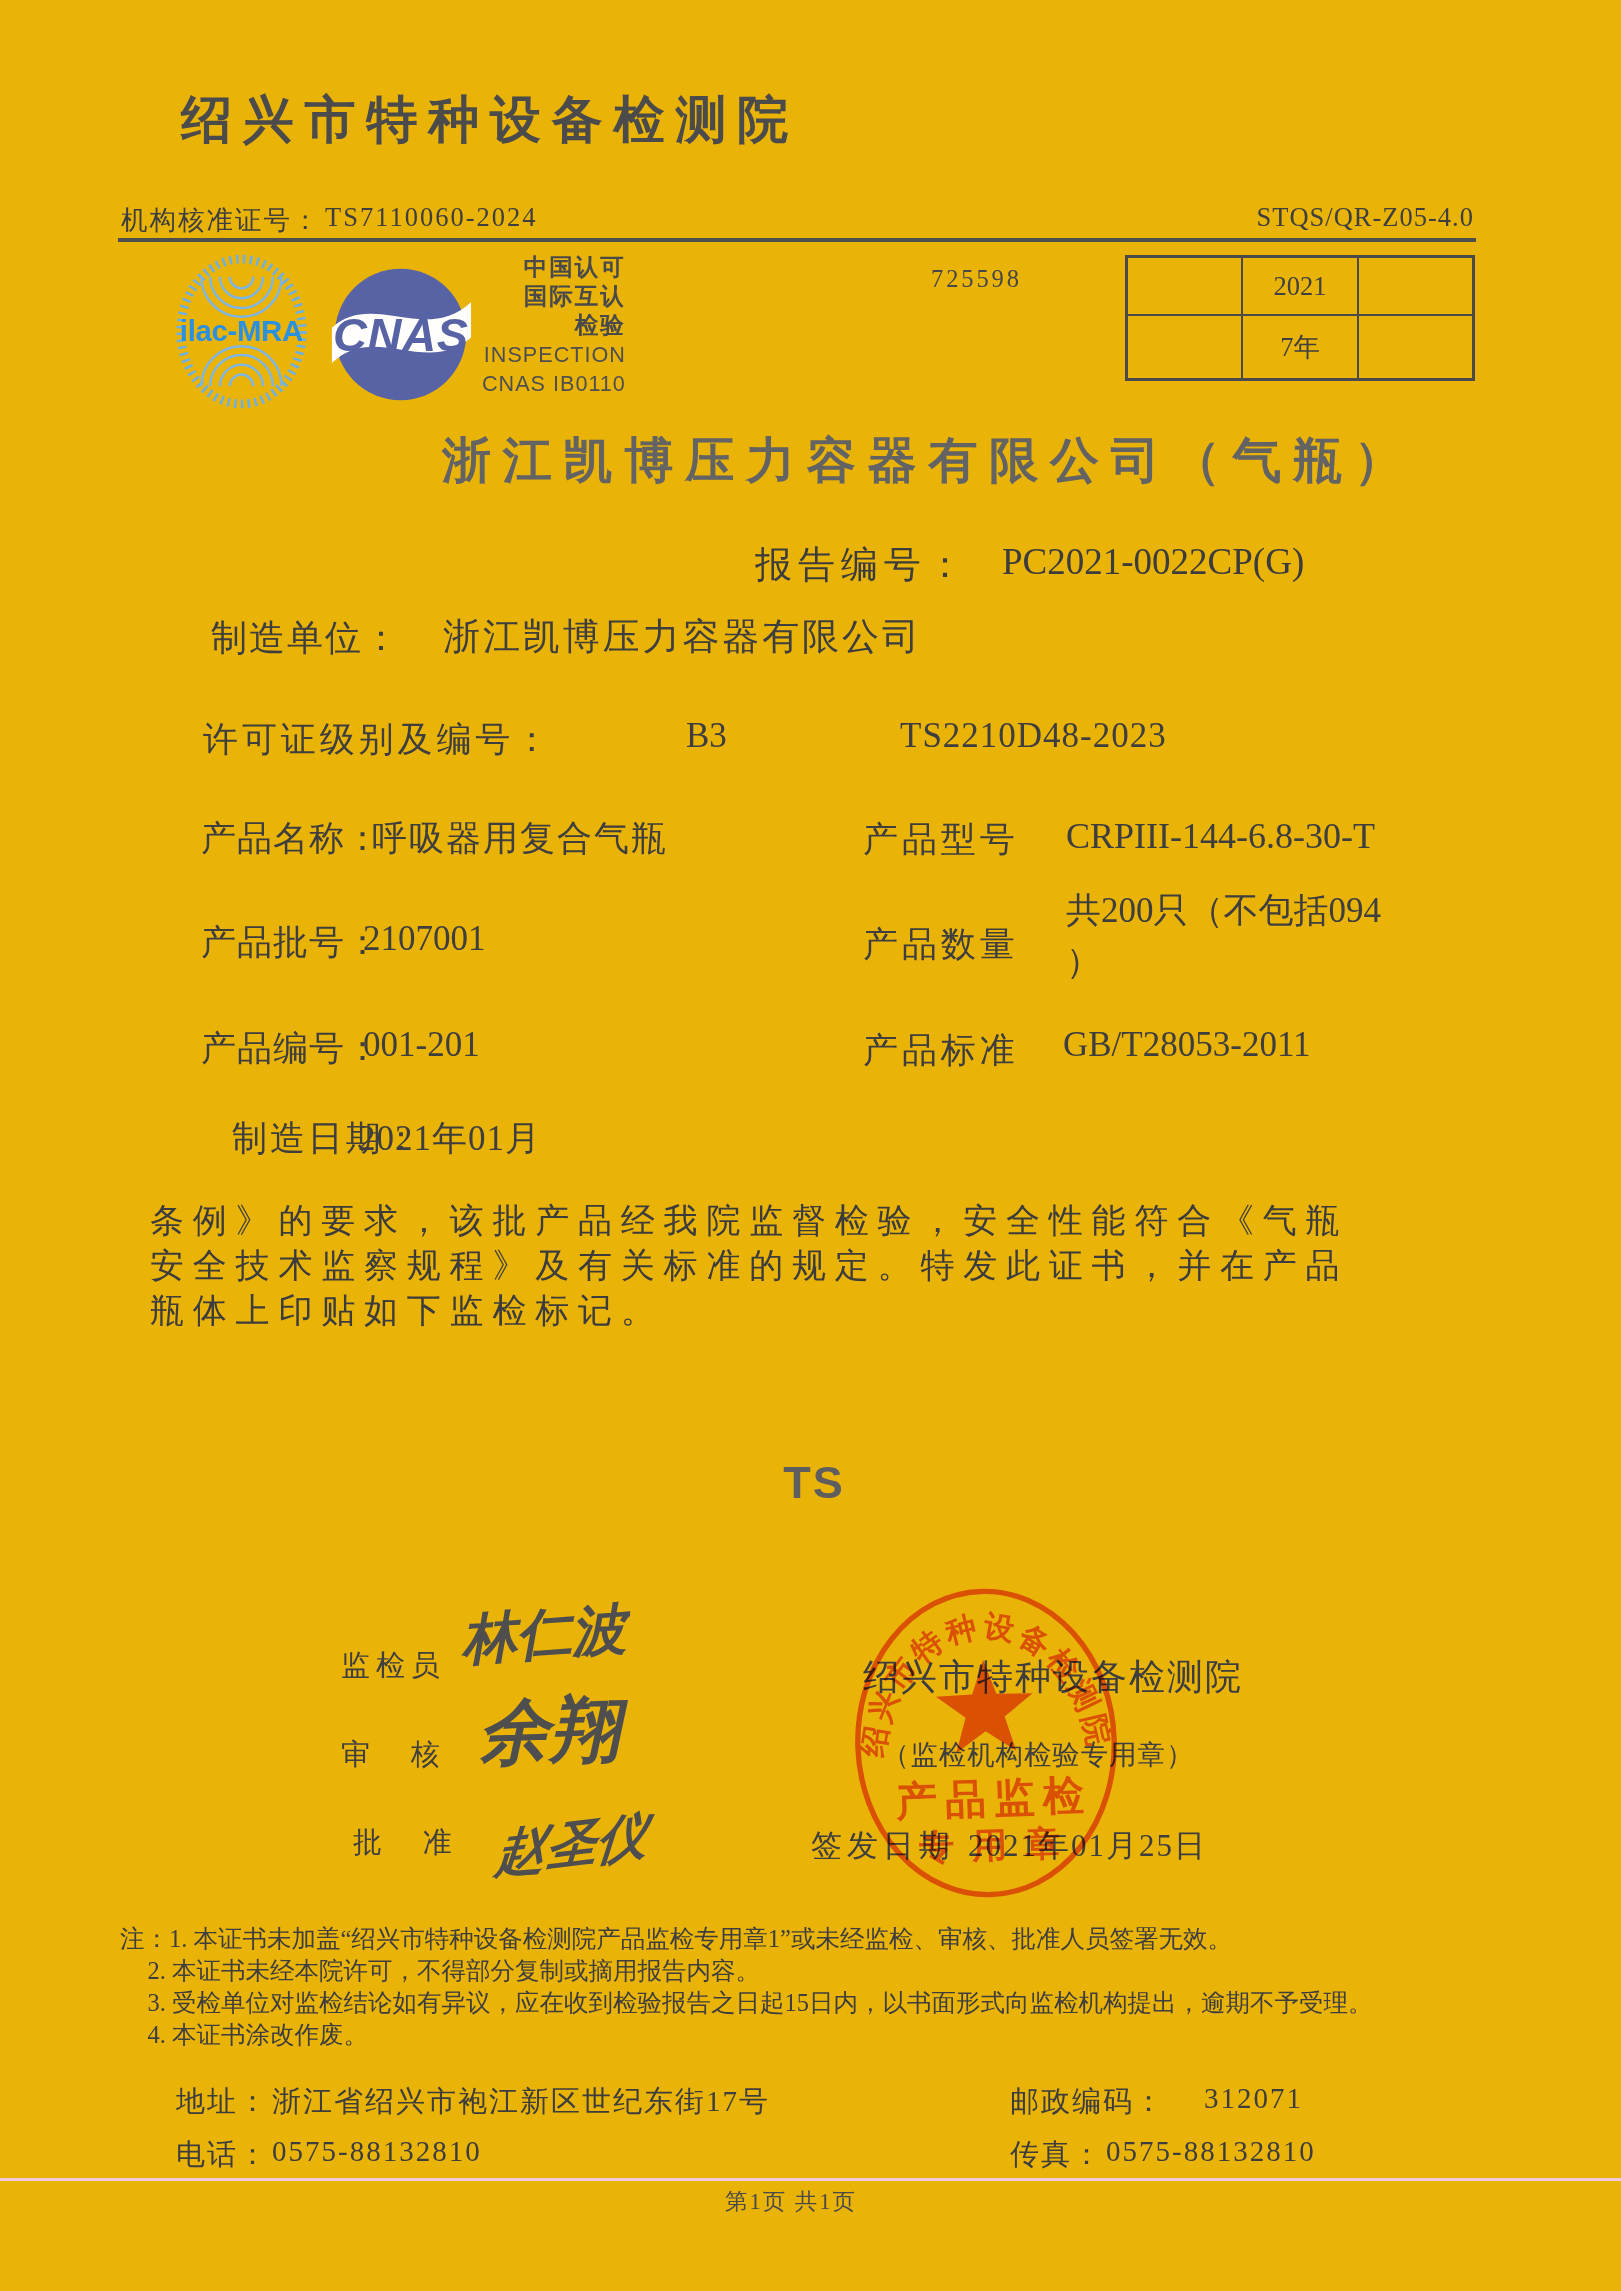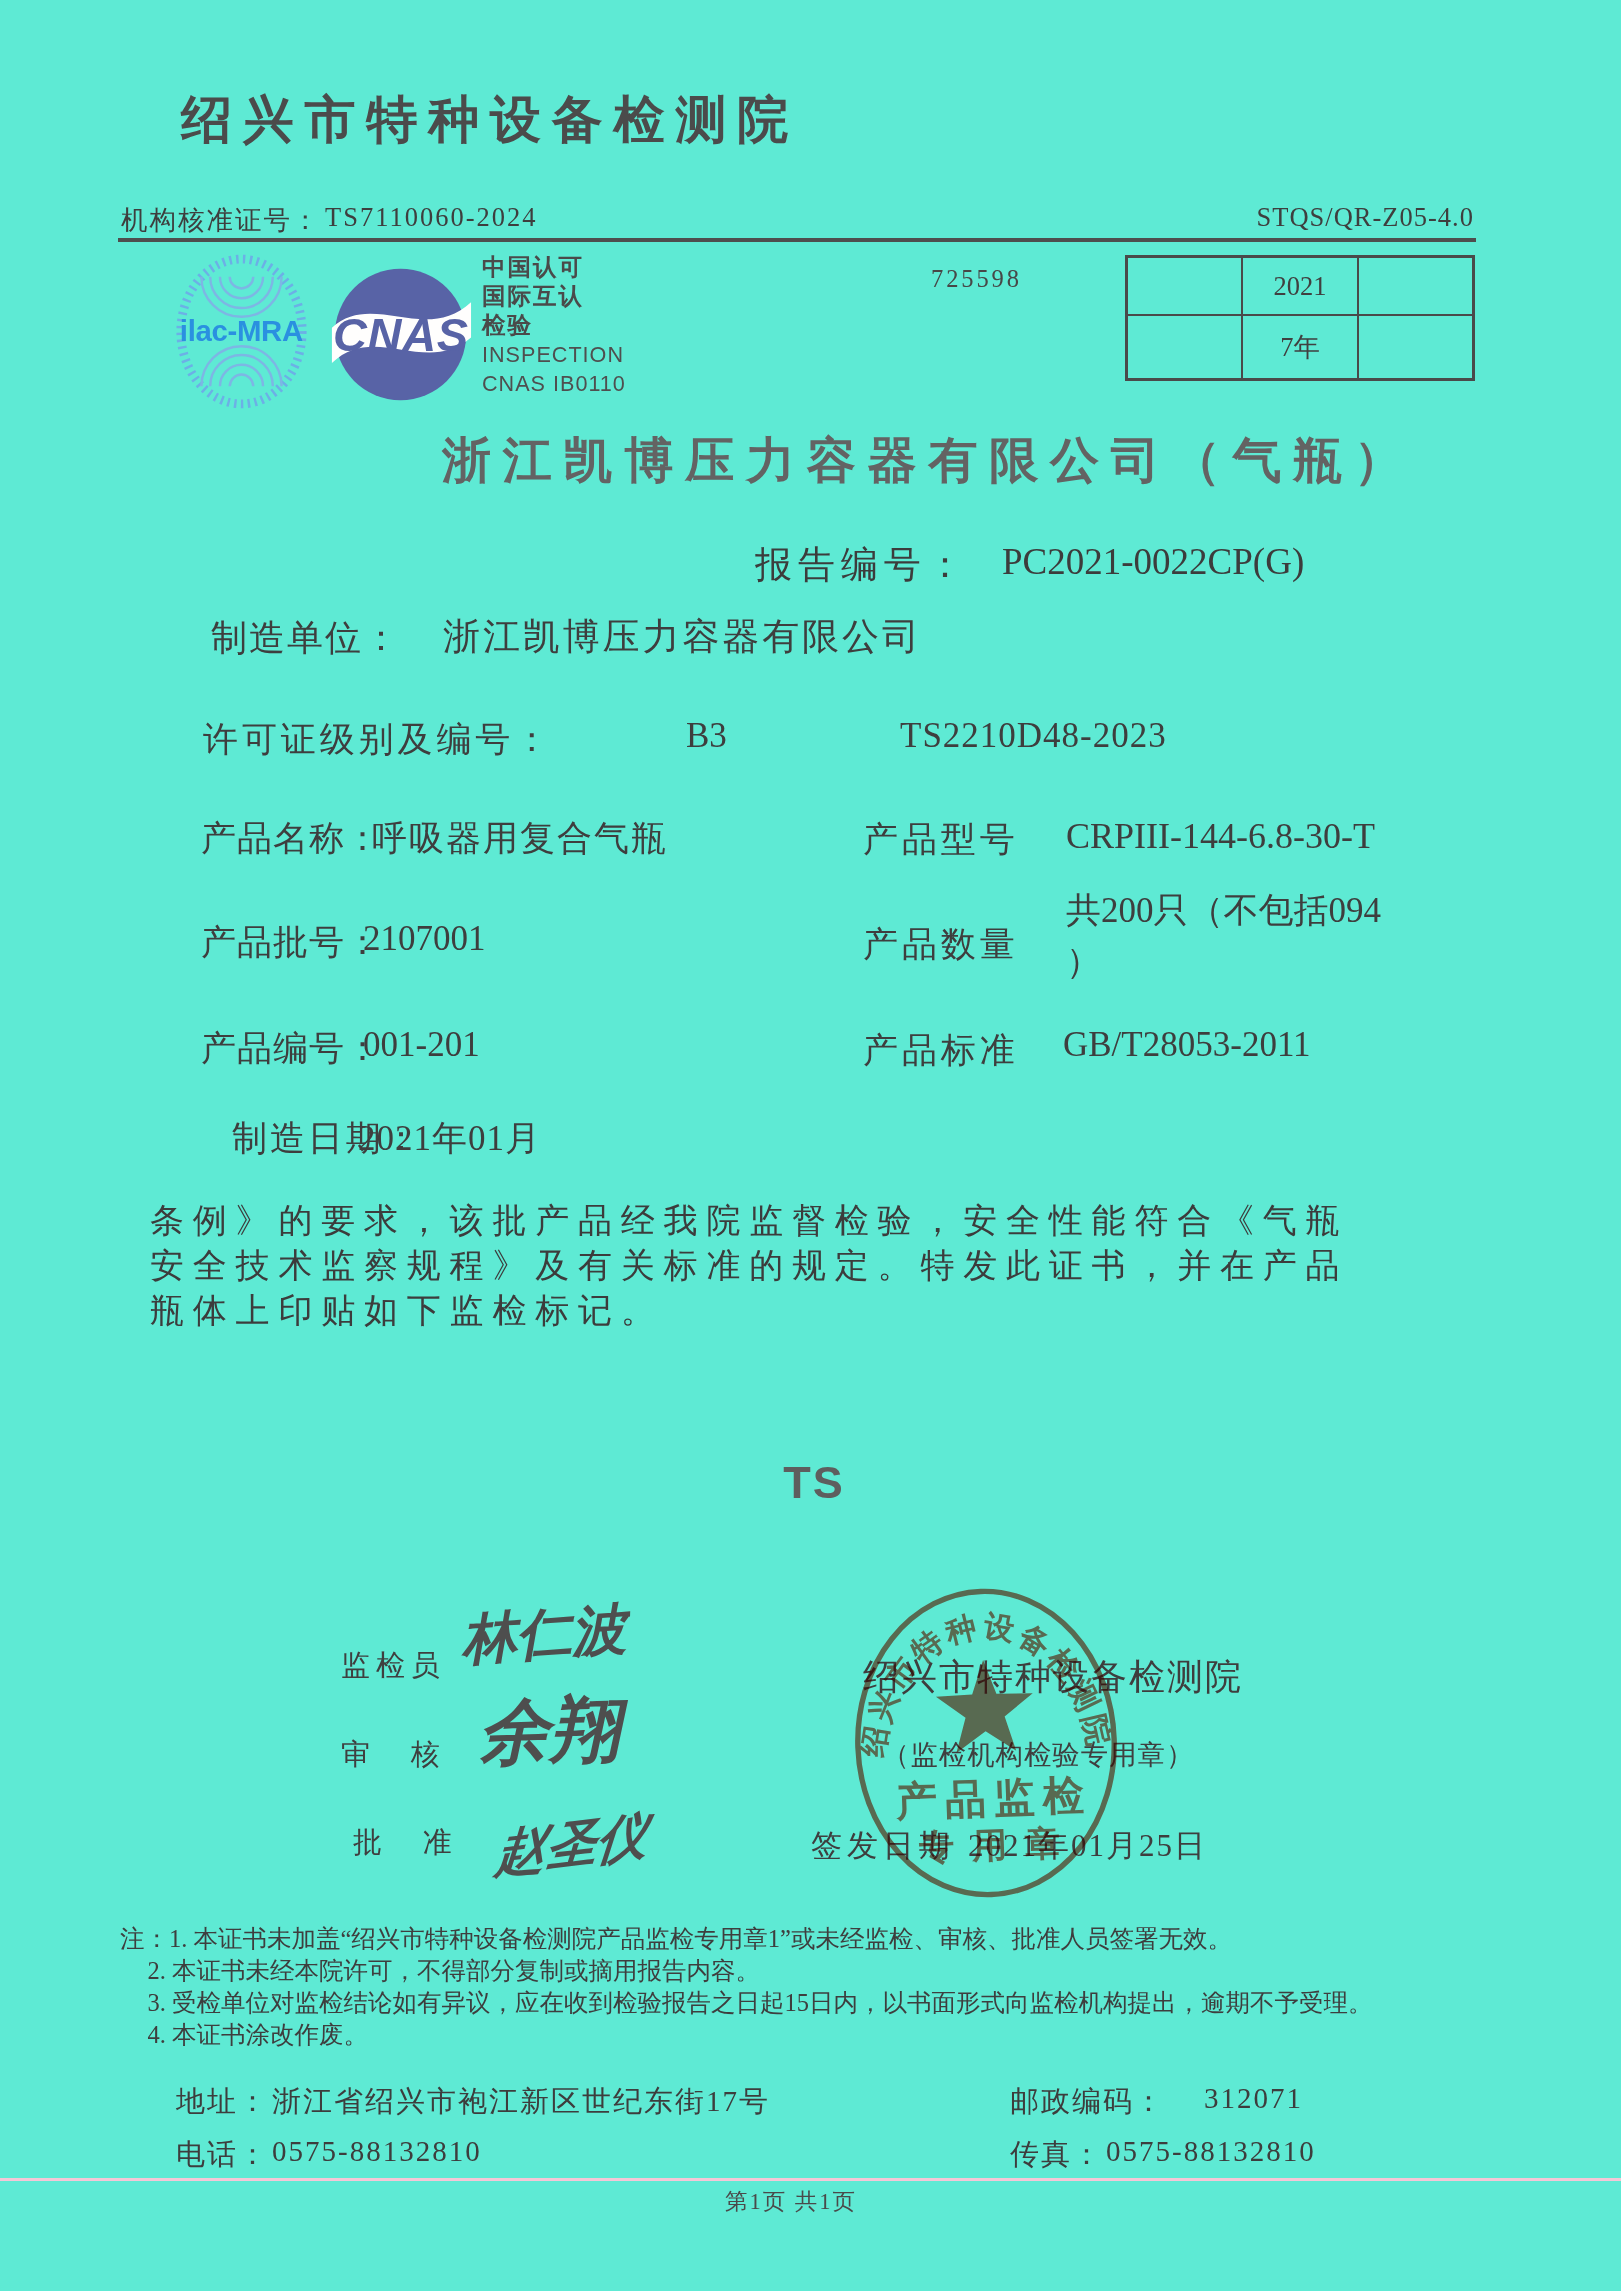--- a/index.html
+++ b/index.html
@@ -1,17 +1,17 @@
 <!DOCTYPE html>
 <html><head>
 <meta charset="utf-8">
 <style>
   html,body{margin:0;padding:0;background:#e9e9e9;}
   .page{
-    position:relative;width:1621px;height:2292px;background:#5eead4;
+    position:relative;width:1621px;height:2292px;background:#eab308;
     font-family:"Liberation Serif",serif;color:#3f3f3f;overflow:hidden;
     margin:0 auto;
   }
   .abs{position:absolute;white-space:nowrap;}
   .org-title{font-size:51px;font-weight:600;letter-spacing:10.8px;color:#4b4b4b;}
   .approval{font-size:26.5px;letter-spacing:2px;color:#3e3e3e;}
   .doc-code{font-size:26.5px;letter-spacing:1px;color:#3e3e3e;}
   .rule{position:absolute;background:#4e4e4e;}
   .accr-line-zh{font-size:23.5px;line-height:29px;letter-spacing:2px;color:#4a4a4a;font-weight:600;}
   .accr-line-en{font-size:21.6px;line-height:29px;letter-spacing:1px;color:#4f4f4f;font-family:"Liberation Sans",sans-serif;}
@@ -60,21 +60,21 @@
     </g>
     <text x="71" y="92" text-anchor="middle" textLength="126" font-size="30" font-weight="bold" fill="#2a90e0" font-family="Liberation Sans, sans-serif">ilac-MRA</text>
   </svg>
 
   <svg class="abs" style="left:328px;top:261px;" width="145" height="147" viewBox="0 0 148 150">
     <circle cx="74" cy="75" r="67" fill="#5863a6"></circle>
     <path d="M 4,68 C 45,30 100,85 146,42 L 146,78 C 100,118 48,62 4,104 Z" fill="#fffefd"></path>
     <text x="74" y="92" text-anchor="middle" textLength="138" font-size="48" font-weight="bold" font-style="italic" fill="#5863a6" font-family="Liberation Sans, sans-serif">CNAS</text>
   </svg>
 
-  <div class="abs" style="left:482px;top:253px;">
+  <div class="abs" style="left:482px;top:253px;text-align:right;">
     <div class="accr-line-zh">中国认可</div>
     <div class="accr-line-zh">国际互认</div>
     <div class="accr-line-zh">检验</div>
     <div class="accr-line-en">INSPECTION</div>
     <div class="accr-line-en">CNAS IB0110</div>
   </div>
 
   <span class="abs serial" style="left:931px;top:265px;">725598</span>
 
   <div class="year-table" style="left:1125px;top:255px;">

